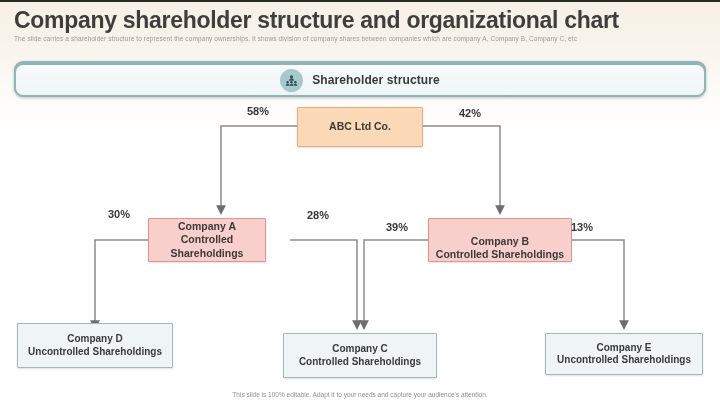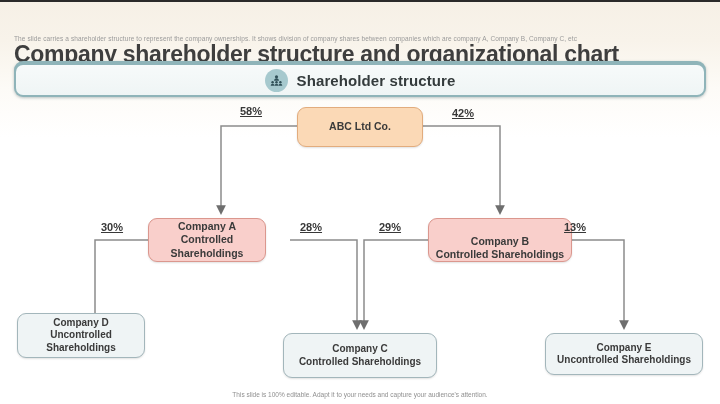--- a/index.html
+++ b/index.html
@@ -5,66 +5,66 @@
   * { margin:0; padding:0; box-sizing:border-box; }
   html,body { width:720px; height:404px; }
   body { font-family:"Liberation Sans", sans-serif; }
   .slide {
     position:relative; width:720px; height:404px; overflow:hidden;
     background:linear-gradient(180deg,#F6F0E6 0%,#F8F3EA 10%,#FDFBF7 22%,#FFFFFF 34%,#FFFFFF 100%);
   }
   .top-edge { position:absolute; left:0; top:0; width:720px; height:2px; background:#2A2A2A; }
   .title {
     position:absolute; left:14px; top:7px; width:690px;
-    font-size:23px; font-weight:700; color:#3E3E3E; letter-spacing:-0.3px;margin-top:34px;
+    font-size:23px; font-weight:700; color:#3E3E3E; letter-spacing:-0.3px;
   }
   .subtitle {
     position:absolute; left:14px; top:35px; width:690px;
     font-size:6.5px; color:#9A9A9A; letter-spacing:0.1px;
   }
   .banner {
     position:absolute; left:14px; top:61px; width:692px; height:36px;
     background:#8FB4B9; border-radius:9px; box-shadow:0 1px 3px rgba(60,90,95,0.35);
   }
   .banner-inner {
     position:absolute; left:2px; right:2px; top:4px; bottom:2px;
     background:linear-gradient(180deg,#F7FAFA 0%,#EFF5F5 100%);
     border-radius:7px; display:flex; align-items:center; justify-content:center; gap:9px;
   }
   .banner-icon {
     width:23px; height:23px; border-radius:50%; background:#A6C9CE;
     display:flex; align-items:center; justify-content:center; flex:0 0 auto;
   }
-  .banner-label { font-size:15px; font-weight:700; color:#343B3C; letter-spacing:0.1px; }
+  .banner-label { font-size:12px; font-weight:700; color:#343B3C; letter-spacing:0.1px; }
   .connectors { position:absolute; left:0; top:0; width:720px; height:404px; pointer-events:none; }
   .node {
-    position:absolute; border-radius:9px; display:flex; flex-direction:column;
+    position:absolute; border-radius:1px; display:flex; flex-direction:column;
     align-items:center; justify-content:center; text-align:center;
     font-weight:700; color:#3A3A3A; line-height:1.25;
     box-shadow:0 1px 2px rgba(0,0,0,0.12);
   }
   .node span { display:block; }
   .node-root { left:297px; top:107px; width:126px; height:40px; font-size:10.5px;
     background:#FBD9B6; border:1.4px solid #E2AC7D; }
   .node-a { left:148px; top:218px; width:118px; height:44px; font-size:10.5px;
     background:#F9CFCB; border:1.4px solid #DB978E; }
   .node-b { left:428px; top:218px; width:144px; height:44px; font-size:10.5px;
     background:#F9CFCB; border:1.4px solid #DB978E;justify-content:flex-end; }
   .node-light { background:#EFF4F5; border:1.4px solid #A3B6BB; font-size:10px; }
-  .node-d { left:17px;  top:313px; width:128px; height:45px; }
+  .node-d { left:17px;  top:323px; width:156px; height:45px; }
   .node-c { left:283px; top:333px; width:154px; height:45px; }
   .node-e { left:545px; top:333px; width:158px; height:42px; }
   .pct {
-    position:absolute; width:36px; text-align:left;
-    font-size:11px; font-weight:700; color:#383838;text-decoration:underline;
+    position:absolute; width:36px; text-align:center;
+    font-size:11px; font-weight:700; color:#383838;
   }
   .pct-58 { left:240px; top:105px; }
   .pct-42 { left:452px; top:107px; }
-  .pct-30 { left:101px; top:221px; }
-  .pct-28 { left:300px; top:221px; }
+  .pct-30 { left:101px; top:208px; }
+  .pct-28 { left:300px; top:209px; }
   .pct-29 { left:379px; top:221px; }
   .pct-13 { left:564px; top:221px; }
   .footer {
     position:absolute; left:0; top:391px; width:720px; text-align:center;
     font-size:6.5px; color:#8F8F8F;
   }
 </style>
 </head>
 <body>
 
@@ -134,17 +134,17 @@
 
   <div class="node node-light node-e">
     <span>Company E</span>
     <span>Uncontrolled Shareholdings</span>
   </div>
 
   <span class="pct pct-58">58%</span>
   <span class="pct pct-42">42%</span>
   <span class="pct pct-30">30%</span>
   <span class="pct pct-28">28%</span>
-  <span class="pct pct-29">29%</span>
+  <span class="pct pct-29">39%</span>
   <span class="pct pct-13">13%</span>
 
   <p class="footer">This slide is 100% editable. Adapt it to your needs and capture your audience's attention.</p>
 </div>
 
 </body></html>

